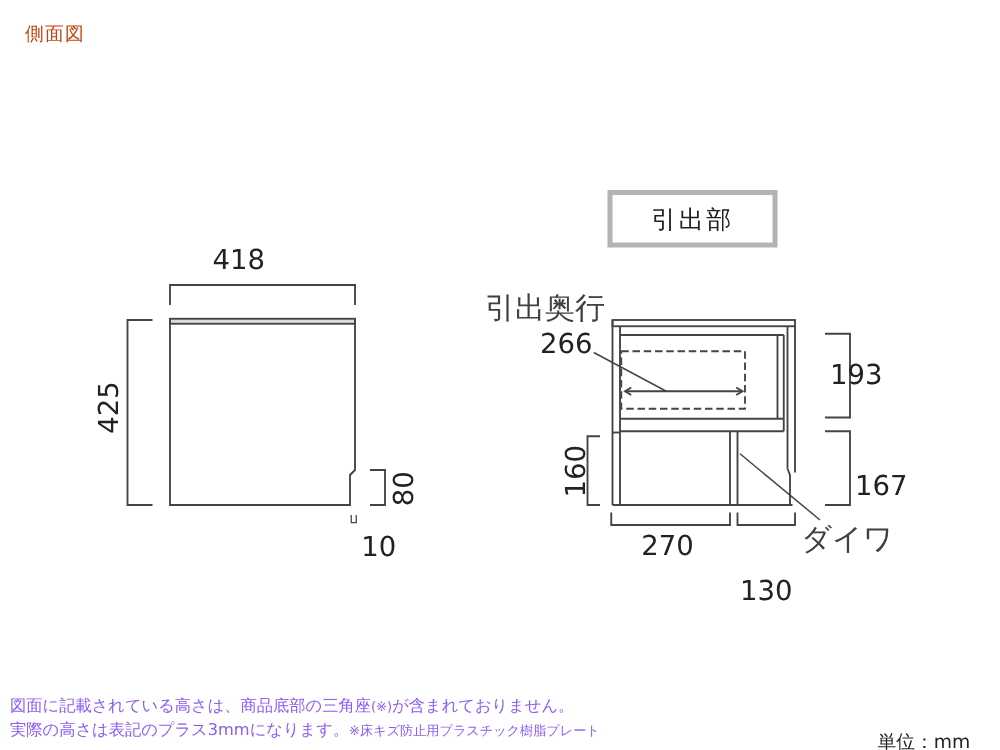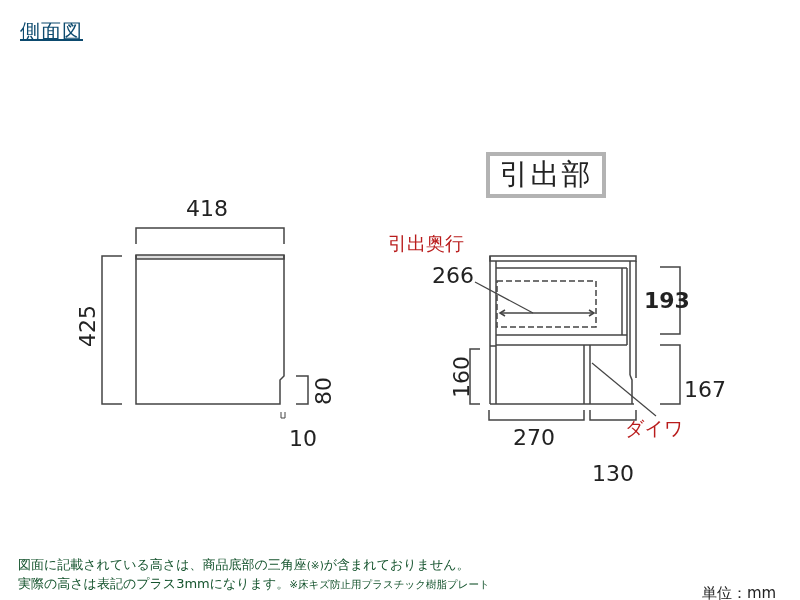--- a/index.html
+++ b/index.html
@@ -1,27 +1,27 @@
 <!DOCTYPE html>
 <html><head>
   <meta charset="utf-8">
   <style>
     html, body { margin:0; padding:0; background:#ffffff; }
     body { width:800px; height:600px; position:relative; overflow:hidden;
            font-family:"DejaVu Sans", "Liberation Sans", sans-serif; color:#333333; }
     .abs { position:absolute; }
-    .title { left:20px; top:18px; font-size:20px; color:#0c4a6e; letter-spacing:1px;text-decoration:underline; }
+    .title { left:20px; top:18px; font-size:15px; color:#c2410c; letter-spacing:1px; }
     .dim { font-size:22px; color:#222; white-space:nowrap; line-height:1; }
     .rot { transform:rotate(-90deg); transform-origin:center center; }
-    .section-box { left:486px; top:152px; width:120px; height:46px;
+    .section-box { left:486px; top:152px; width:136px; height:46px;
                    border:4px solid #b3b3b3; box-sizing:border-box;
                    display:flex; align-items:center; justify-content:center;
-                   font-size:29px; color:#222; letter-spacing:2px; }
-    .label { font-size:19px; color:#b91c1c; white-space:nowrap; line-height:1.1; }
-    .note { left:18px; font-size:13px; color:#14532d; white-space:nowrap; }
+                   font-size:20px; color:#222; letter-spacing:2px; }
+    .label { font-size:24px; color:#404040; white-space:nowrap; line-height:1.1; }
+    .note { left:8px; font-size:13px; color:#8b5cf6; white-space:nowrap; }
     .note small { font-size:10.5px; }
     .unit { left:702px; top:584px; font-size:15px; color:#222; }
     svg { position:absolute; left:0; top:0; }
   </style>
 </head>
 <body>
 
 <div class="abs title">側面図</div>
 
 <svg width="800" height="600">
@@ -74,31 +74,31 @@
     <polyline points="660,345 680,345 680,404 660,404"></polyline>
 
     <polyline points="480,349 470,349 470,404 480,404"></polyline>
 
     <polyline points="489,410 489,420 584,420 584,410"></polyline>
 
     <polyline points="590,410 590,420 636,420 636,410"></polyline>
   </g>
 </svg>
 
-<div class="abs dim" style="left:186px;top:198px;">418</div>
+<div class="abs dim" style="left:170px;top:198px;">418</div>
 <div class="abs dim rot" style="left:68px;top:316px;width:40px;text-align:center;">425</div>
 <div class="abs dim rot" style="left:306px;top:380px;width:36px;text-align:center;">80</div>
 <div class="abs dim" style="left:268px;top:428px;margin-left:21px;">10</div>
 
 <div class="abs section-box">引出部</div>
 <div class="abs label" style="left:388px;top:233px;">引出奥行</div>
 <div class="abs dim" style="left:432px;top:265px;">266</div>
-<div class="abs dim" style="left:644px;top:290px;font-weight:bold;">193</div>
+<div class="abs dim" style="left:664px;top:290px;">193</div>
 <div class="abs dim" style="left:684px;top:363px;margin-top:16px;">167</div>
 <div class="abs dim rot" style="left:440px;top:366px;width:44px;text-align:center;">160</div>
 <div class="abs dim" style="left:513px;top:427px;text-align:right;">270</div>
 <div class="abs dim" style="left:592px;top:427px;margin-top:36px;">130</div>
-<div class="abs label" style="left:625px;top:418px;">ダイワ</div>
+<div class="abs label" style="left:641px;top:418px;">ダイワ</div>
 
 <div class="abs note" style="top:556px;"><span>図面に記載されている高さは、商品底部の三角座</span><small>(※)</small><span>が含まれておりません。</span></div>
 <div class="abs note" style="top:575px;"><span>実際の高さは表記のプラス3mmになります。</span><small>※床キズ防止用プラスチック樹脂プレート</small></div>
 
 <div class="abs unit">単位：mm</div>
 
 </body></html>

